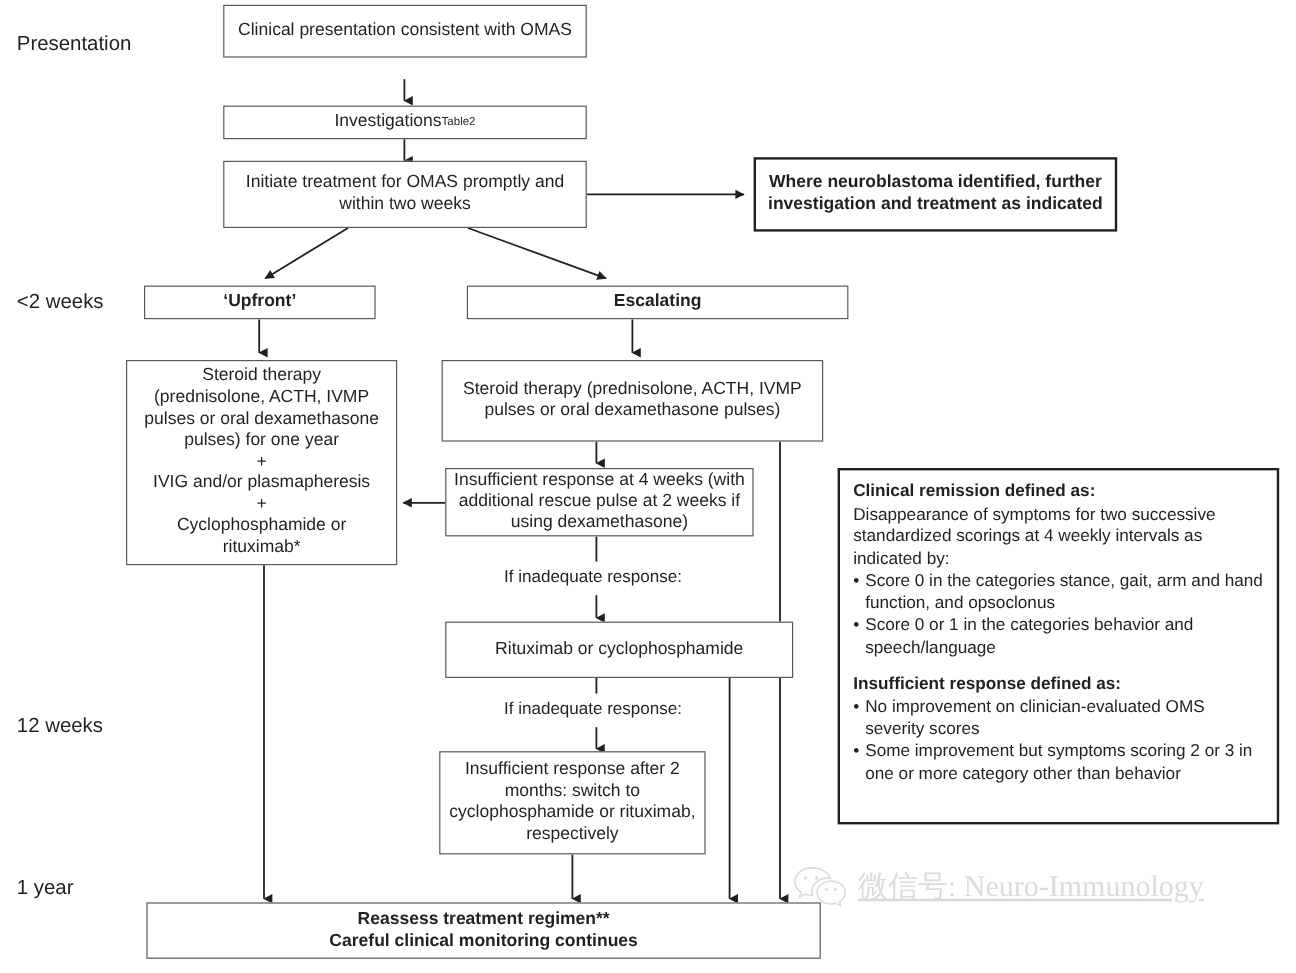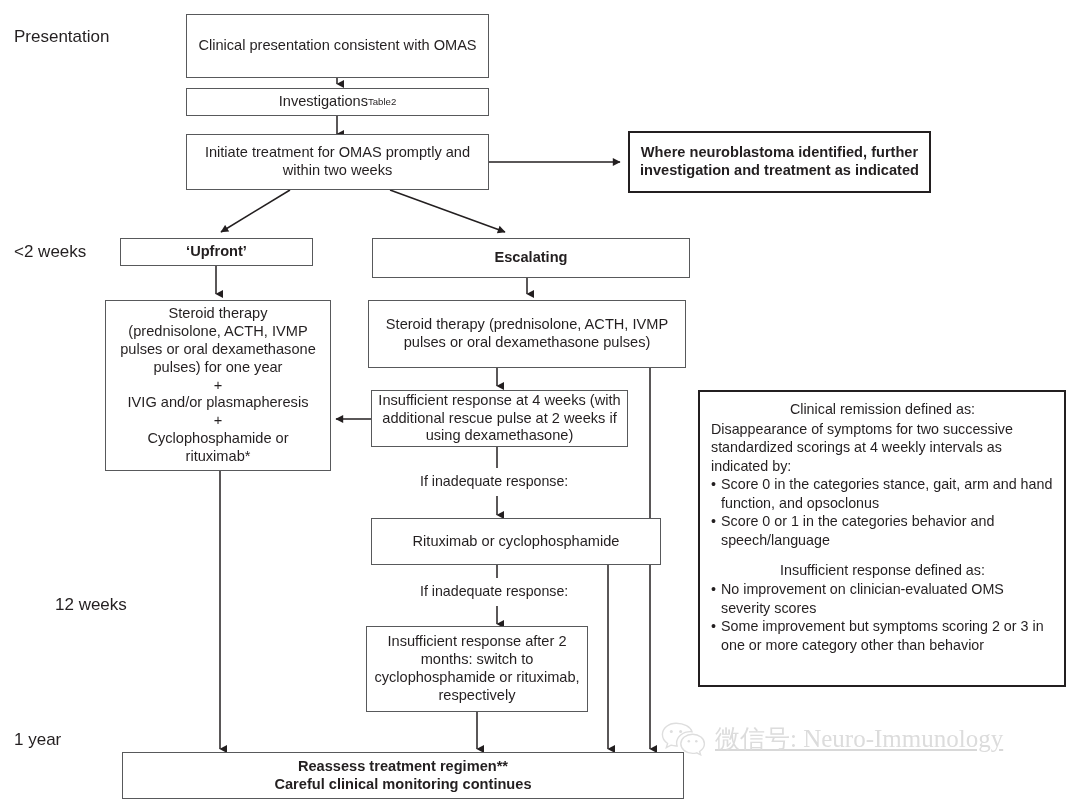--- a/index.html
+++ b/index.html
@@ -65,23 +65,22 @@
     box-sizing: border-box;
     border: 2.2px solid #231f20;
     background: #ffffff;
     padding: 8px 10px 6px 11px;
     font-size: 14.3px;
     line-height: 1.3;
     color: #231f20;
     text-align: left;
   }
   .legend .lg-head {
-    font-weight: normal;
+    font-weight: bold;
     margin-bottom: 1px;
-    text-align: center;
   }
   .legend .lg-para {
     margin-bottom: 0px;
   }
   .legend ul {
     list-style: none;
     margin: 0;
     padding: 0;
   }
   .legend li {
@@ -163,37 +162,37 @@
       <line x1="220" y1="471" x2="220" y2="749" marker-end="url(#arrowDown)"></line>
 
       <path d="M608,565 L608,749" marker-end="url(#arrowDown)"></path>
 
       <path d="M650,368 L650,749" marker-end="url(#arrowDown)"></path>
     </g>
   </svg>
 
   <div class="stage-label" style="left:14px; top:27px;">Presentation</div>
   <div class="stage-label" style="left:14px; top:242px;">&lt;2 weeks</div>
-  <div class="stage-label" style="left:14px; top:595px;margin-left:41px;">12 weeks</div>
+  <div class="stage-label" style="left:14px; top:595px;">12 weeks</div>
   <div class="stage-label" style="left:14px; top:730px;">1 year</div>
 
-  <div class="node" style="left:186px; top:14px; width:303px; height:64px;">Clinical presentation consistent with OMAS</div>
+  <div class="node" style="left:186px; top:4px; width:303px; height:44px;">Clinical presentation consistent with OMAS</div>
 
   <div class="node" style="left:186px; top:88px; width:303px; height:28px;">
     <span>Investigations</span>
       <span class="sup">Table2</span>
   </div>
 
   <div class="node" style="left:186px; top:134px; width:303px; height:56px;">Initiate treatment for OMAS promptly and within two weeks</div>
 
   <div class="node bold thick" style="left:628px; top:131px; width:303px; height:62px;">Where neuroblastoma identified, further investigation and treatment as indicated</div>
 
   <div class="node bold" style="left:120px; top:238px; width:193px; height:28px;">‘Upfront’</div>
 
-  <div class="node bold" style="left:372px; top:238px; width:318px; height:40px;">Escalating</div>
+  <div class="node bold" style="left:389px; top:238px; width:318px; height:28px;">Escalating</div>
 
   <div class="node" style="left:105px; top:300px; width:226px; height:171px; flex-direction:column;">
     <span>Steroid therapy</span>
     <span>(prednisolone, ACTH, IVMP</span>
     <span>pulses or oral dexamethasone</span>
     <span>pulses) for one year</span>
     <span>+</span>
     <span>IVIG and/or plasmapheresis</span>
     <span>+</span>
     <span>Cyclophosphamide or</span>

